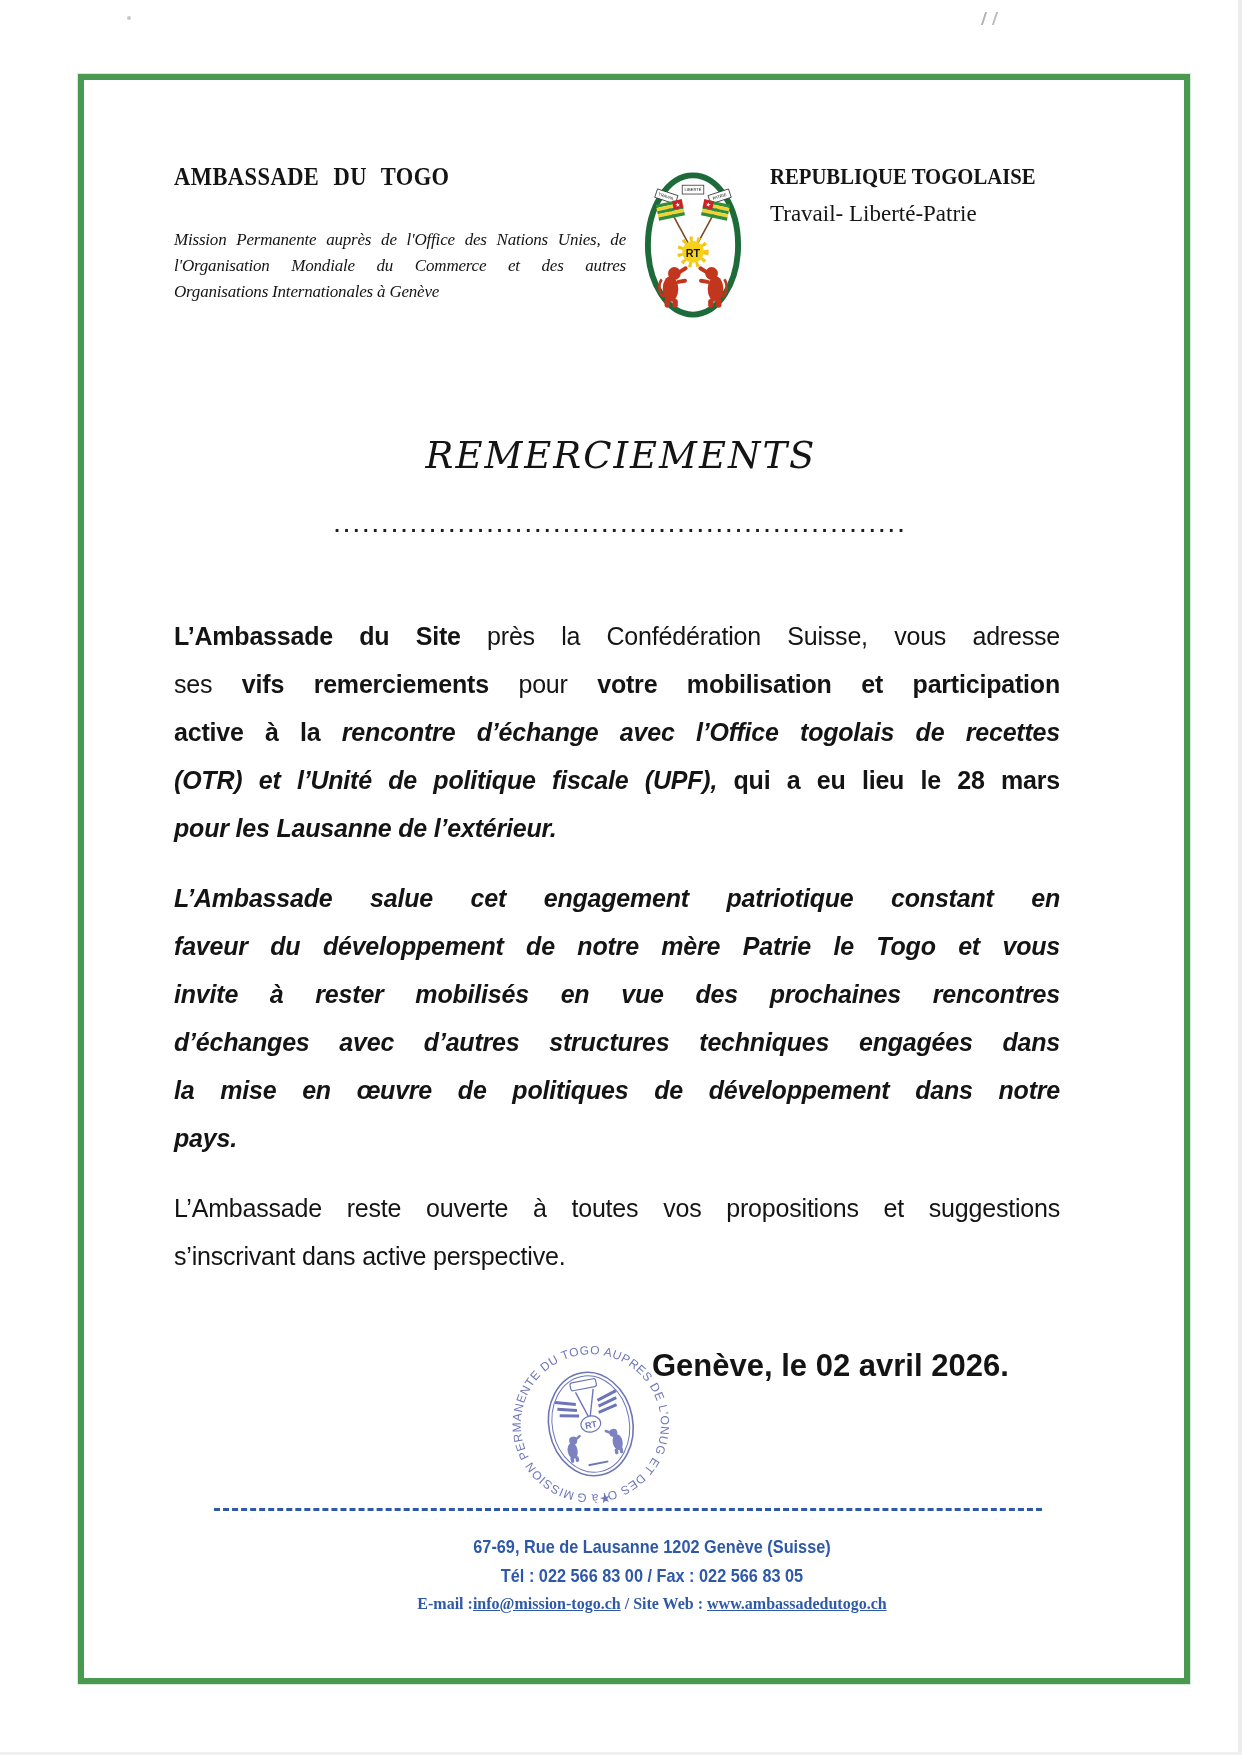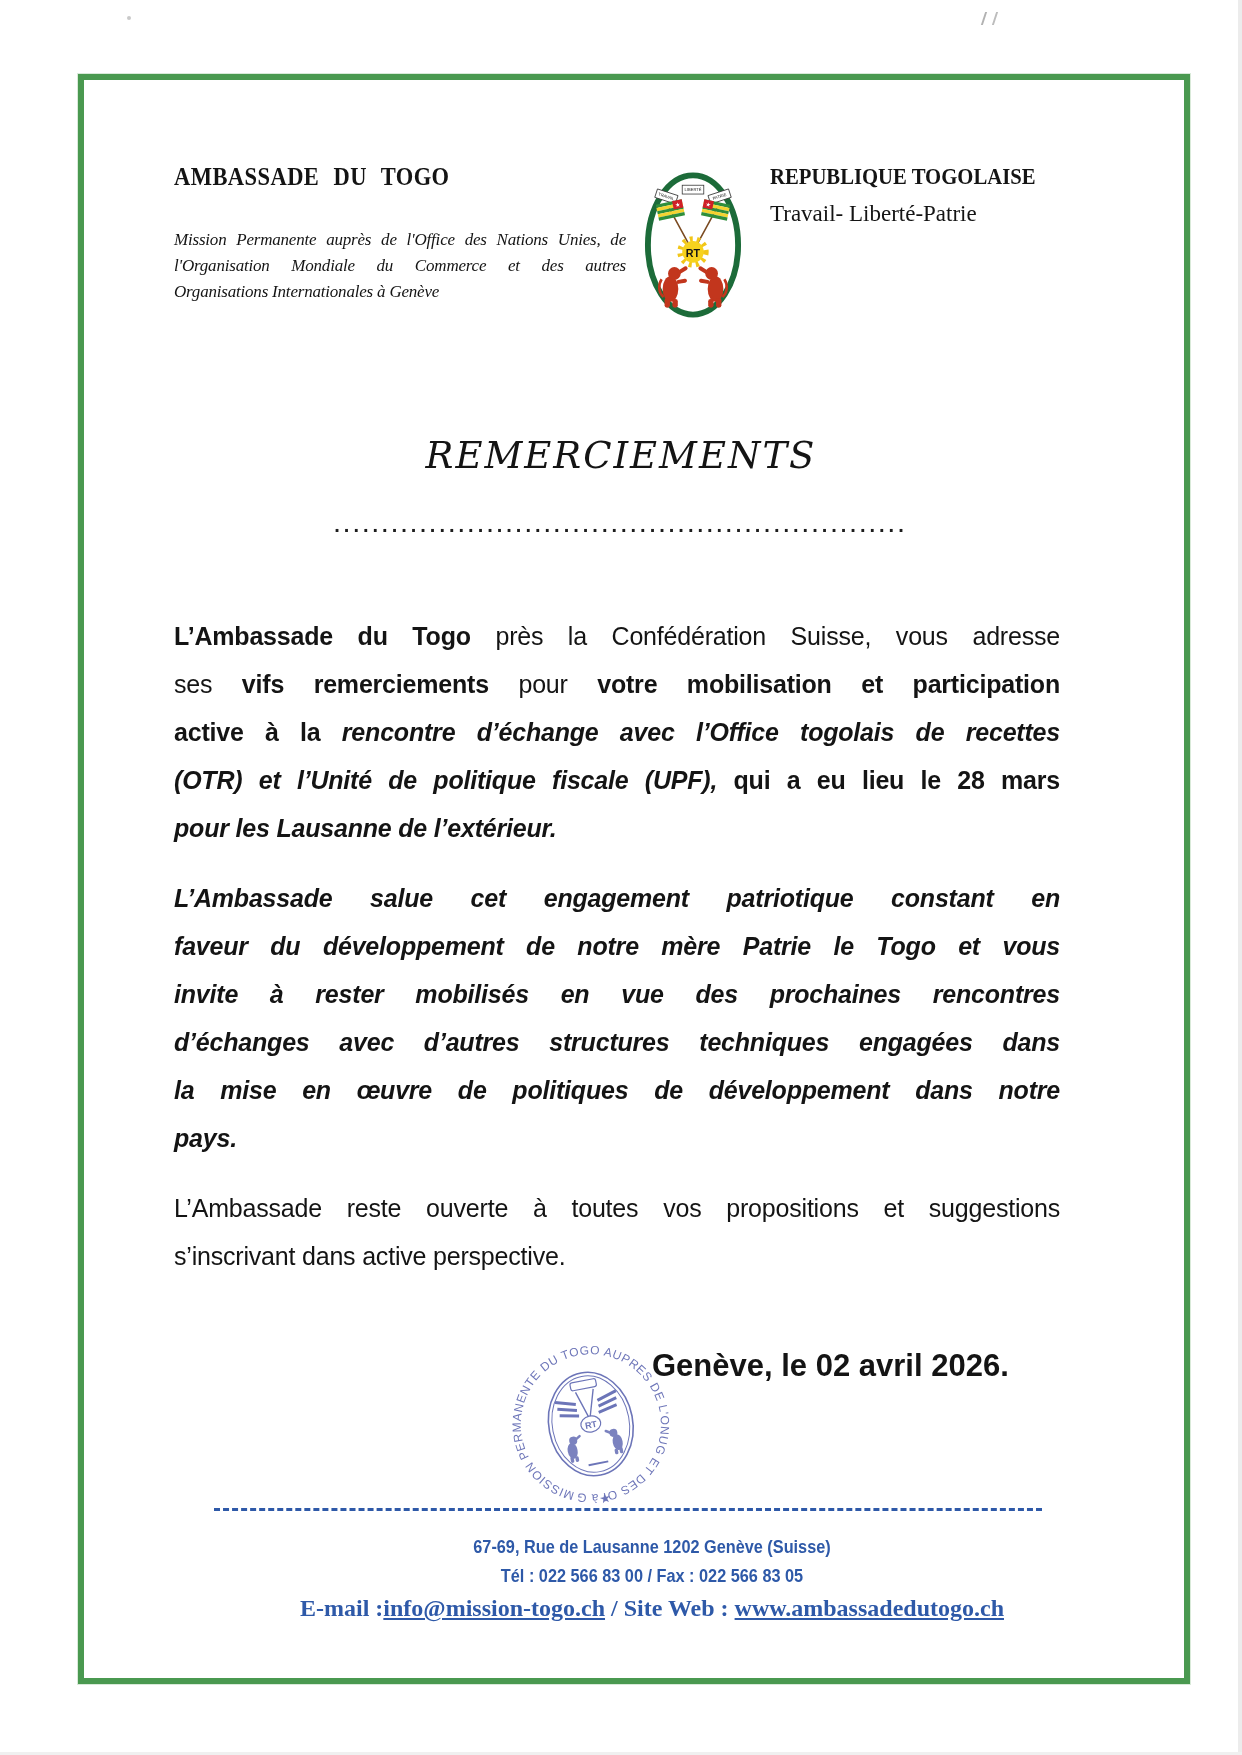--- a/index.html
+++ b/index.html
@@ -62,21 +62,21 @@
     opacity:.82;transform:rotate(-7deg);}
 
   .divider{position:absolute;left:214px;top:1508px;width:828px;height:0;
     border-top:3px dashed var(--footer_blue);}
 
   
   .footer{position:absolute;left:78px;top:1536px;width:1100px;text-align:center;color:var(--footer_blue);padding-left:24px;}
   .f-condensed{font-weight:bold;font-size:18.5px;transform:scaleX(.88);transform-origin:center top;white-space:nowrap;}
   .f-line1{margin-bottom:7px;}
   .f-line2{margin-bottom:8px;}
-  .f-line3{font-family:"Liberation Serif",serif;font-weight:bold;font-size:24px;white-space:nowrap;}
+  .f-line3{font-family:"Liberation Serif",serif;font-weight:bold;font-size:16px;white-space:nowrap;}
   .f-link{text-decoration:underline;}
 </style>
 </head>
 <body>
 
 <div class="scan-edge-right"></div>
 <div class="scan-edge-bottom"></div>
 <div class="artifact-tr"></div>
 <div class="artifact-tl"></div>
 
@@ -152,21 +152,21 @@
 </svg>
 
 <div class="rep-title">REPUBLIQUE TOGOLAISE</div>
 <div class="rep-motto">Travail- Liberté-Patrie</div>
 
 <div class="doc-title">REMERCIEMENTS</div>
 <div class="dots">............................................................</div>
 
 <div class="letter-body">
     <div class="para">
-      <div class="bline jl"><span class="b">L’Ambassade du Togo </span><span>près la Confédération Suisse, vous adresse</span></div>
+      <div class="bline jl"><span class="b">L’Ambassade du Site </span><span>près la Confédération Suisse, vous adresse</span></div>
       <div class="bline jl"><span>ses </span><span class="b">vifs remerciements </span><span>pour </span><span class="b">votre mobilisation et participation</span></div>
       <div class="bline jl"><span class="b">active à la </span><span class="b i">rencontre d’échange avec l’Office togolais de recettes</span></div>
       <div class="bline jl"><span class="b i">(OTR) et l’Unité de politique fiscale (UPF),</span><span class="b"> qui a eu lieu le 28 mars</span></div>
       <div class="bline"><span class="b i">pour les Lausanne de l’extérieur.</span></div>
     </div>
     <div class="para">
       <div class="bline jl"><span class="b i">L’Ambassade salue cet engagement patriotique constant en</span></div>
       <div class="bline jl"><span class="b i">faveur du développement de notre mère Patrie le Togo et vous</span></div>
       <div class="bline jl"><span class="b i">invite à rester mobilisés en vue des prochaines rencontres</span></div>
       <div class="bline jl"><span class="b i">d’échanges avec d’autres structures techniques engagées dans</span></div>

